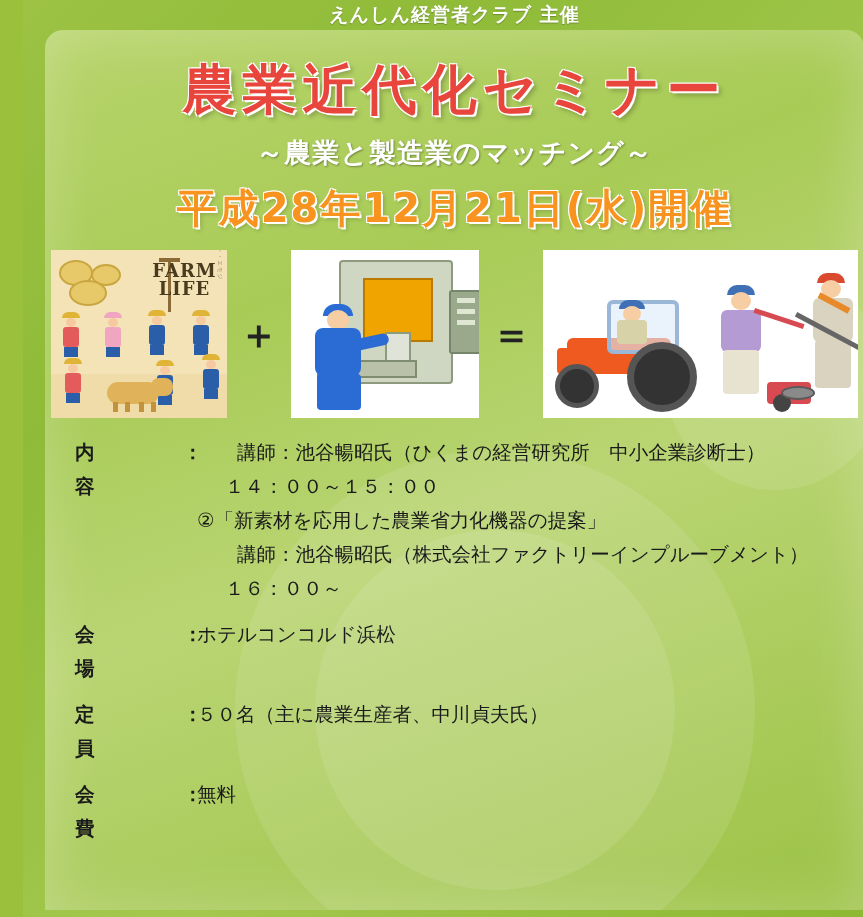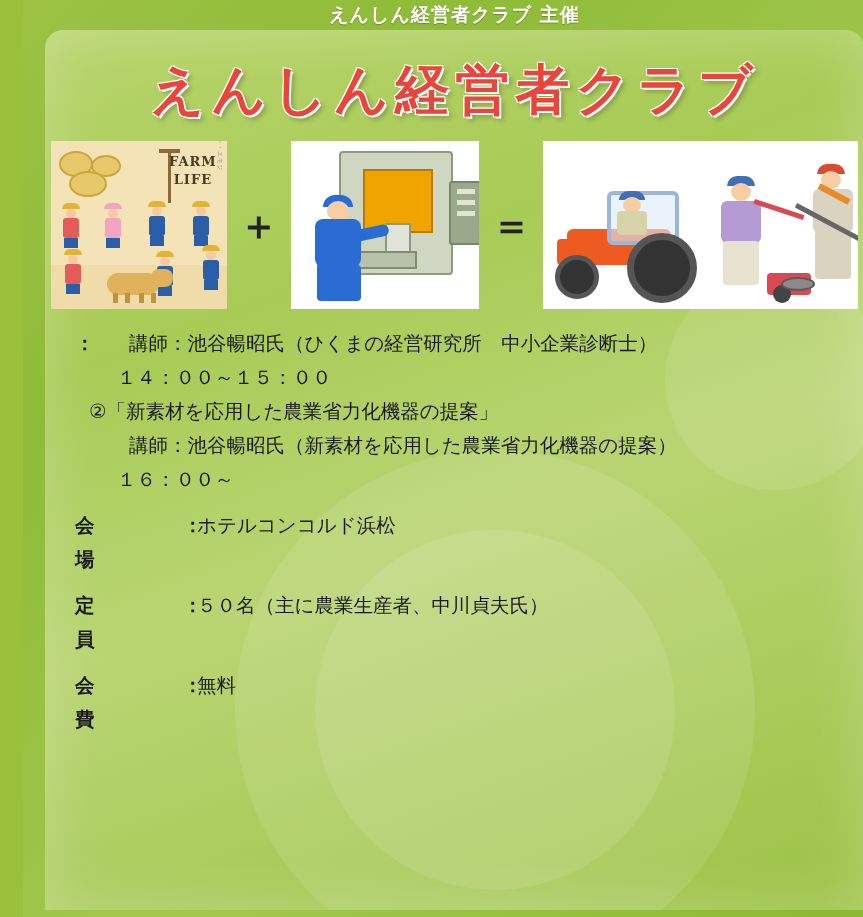--- a/index.html
+++ b/index.html
@@ -112,21 +112,21 @@
     overflow: hidden;
     background: #fff;
   }
   .img-farm { width: 190px; height: 168px; background: #f3e2b6; }
   .img-press { width: 204px; height: 168px; background: #ffffff; }
   .img-tractor { width: 340px; height: 168px; background: #ffffff; }
 
   
   .farm-sky { position:absolute; inset:0; background:#f5e3b8; }
   .farm-ground { position:absolute; left:0; right:0; bottom:0; height:44px; background:#f0dca8; }
-  .farm-title { position:absolute; right:10px; top:12px; text-align:center; color:#4a3b1e; font-family:"DejaVu Serif", serif; font-size:13px; font-weight:bold; line-height:18px; letter-spacing:1px;}
+  .farm-title { position:absolute; right:10px; top:12px; text-align:center; color:#4a3b1e; font-family:"DejaVu Serif", serif; font-size:18px; font-weight:bold; line-height:18px; letter-spacing:1px;}
   .hay { position:absolute; border-radius:50%; background:#e8c96a; border:2px solid #c9a63f;}
   .farmer { position:absolute; width:20px; }
   .farmer .hat { width:18px; height:6px; border-radius:9px 9px 0 0; margin:0 auto; }
   .farmer .head { width:10px; height:9px; border-radius:50%; background:#f6c9a0; margin:0 auto; }
   .farmer .body { width:16px; height:20px; margin:0 auto; border-radius:3px;}
   .farmer .legs { width:14px; height:10px; margin:0 auto; background:#2b5ea8;}
   .cow { position:absolute; left:56px; bottom:6px; width:64px; height:34px;}
   .cow .cbody { position:absolute; left:0; top:4px; width:52px; height:22px; background:#e0b25a; border-radius:12px;}
   .cow .chead { position:absolute; left:44px; top:0; width:22px; height:18px; background:#e0b25a; border-radius:8px;}
   .cow .cleg { position:absolute; bottom:0; width:5px; height:10px; background:#c2923d;}
@@ -208,21 +208,23 @@
 
 <div class="poster">
 
   <div class="host-bar">えんしん経営者クラブ 主催</div>
 
   <div class="inner">
     <div class="bg-blob blob1"></div>
     <div class="bg-blob blob2"></div>
     <div class="bg-blob blob3"></div>
 
-    <div class="title-main">えんしん経営者クラブ</div>
+    <div class="title-main">農業近代化セミナー</div>
+    <div class="title-sub">～農業と製造業のマッチング～</div>
+    <div class="title-date">平成28年12月21日(水)開催</div>
 
     <div class="images-row">
 
       <div class="img-box img-farm">
         <div class="farm-sky"></div>
         <div class="farm-ground"></div>
         <div class="hay" style="left:8px; top:10px; width:30px; height:22px;"></div>
         <div class="hay" style="left:40px; top:14px; width:26px; height:18px;"></div>
         <div class="hay" style="left:18px; top:30px; width:34px; height:22px;"></div>
         <div class="pitchfork"></div>
@@ -340,26 +342,27 @@
             <div class="r-disc"></div>
           </div>
         </div>
       </div>
 
     </div>
 
     <div class="body-text">
 
       <div class="row">
+        <div class="label">内　　容</div>
         <div class="colon">：</div>
         <div class="content">
           <div class="indent2">講師：池谷暢昭氏（ひくまの経営研究所　中小企業診断士）</div>
           <div class="indent3">１４：００～１５：００</div>
           <div class="indent1">②「新素材を応用した農業省力化機器の提案」</div>
-          <div class="indent2">講師：池谷暢昭氏（新素材を応用した農業省力化機器の提案）</div>
+          <div class="indent2">講師：池谷暢昭氏（株式会社ファクトリーインプルーブメント）</div>
           <div class="indent3">１６：００～</div>
         </div>
       </div>
 
       <div class="blockgap"></div>
 
       <div class="row">
         <div class="label">会　　場</div>
         <div class="colon">：</div>
         <div class="content">ホテルコンコルド浜松</div>

